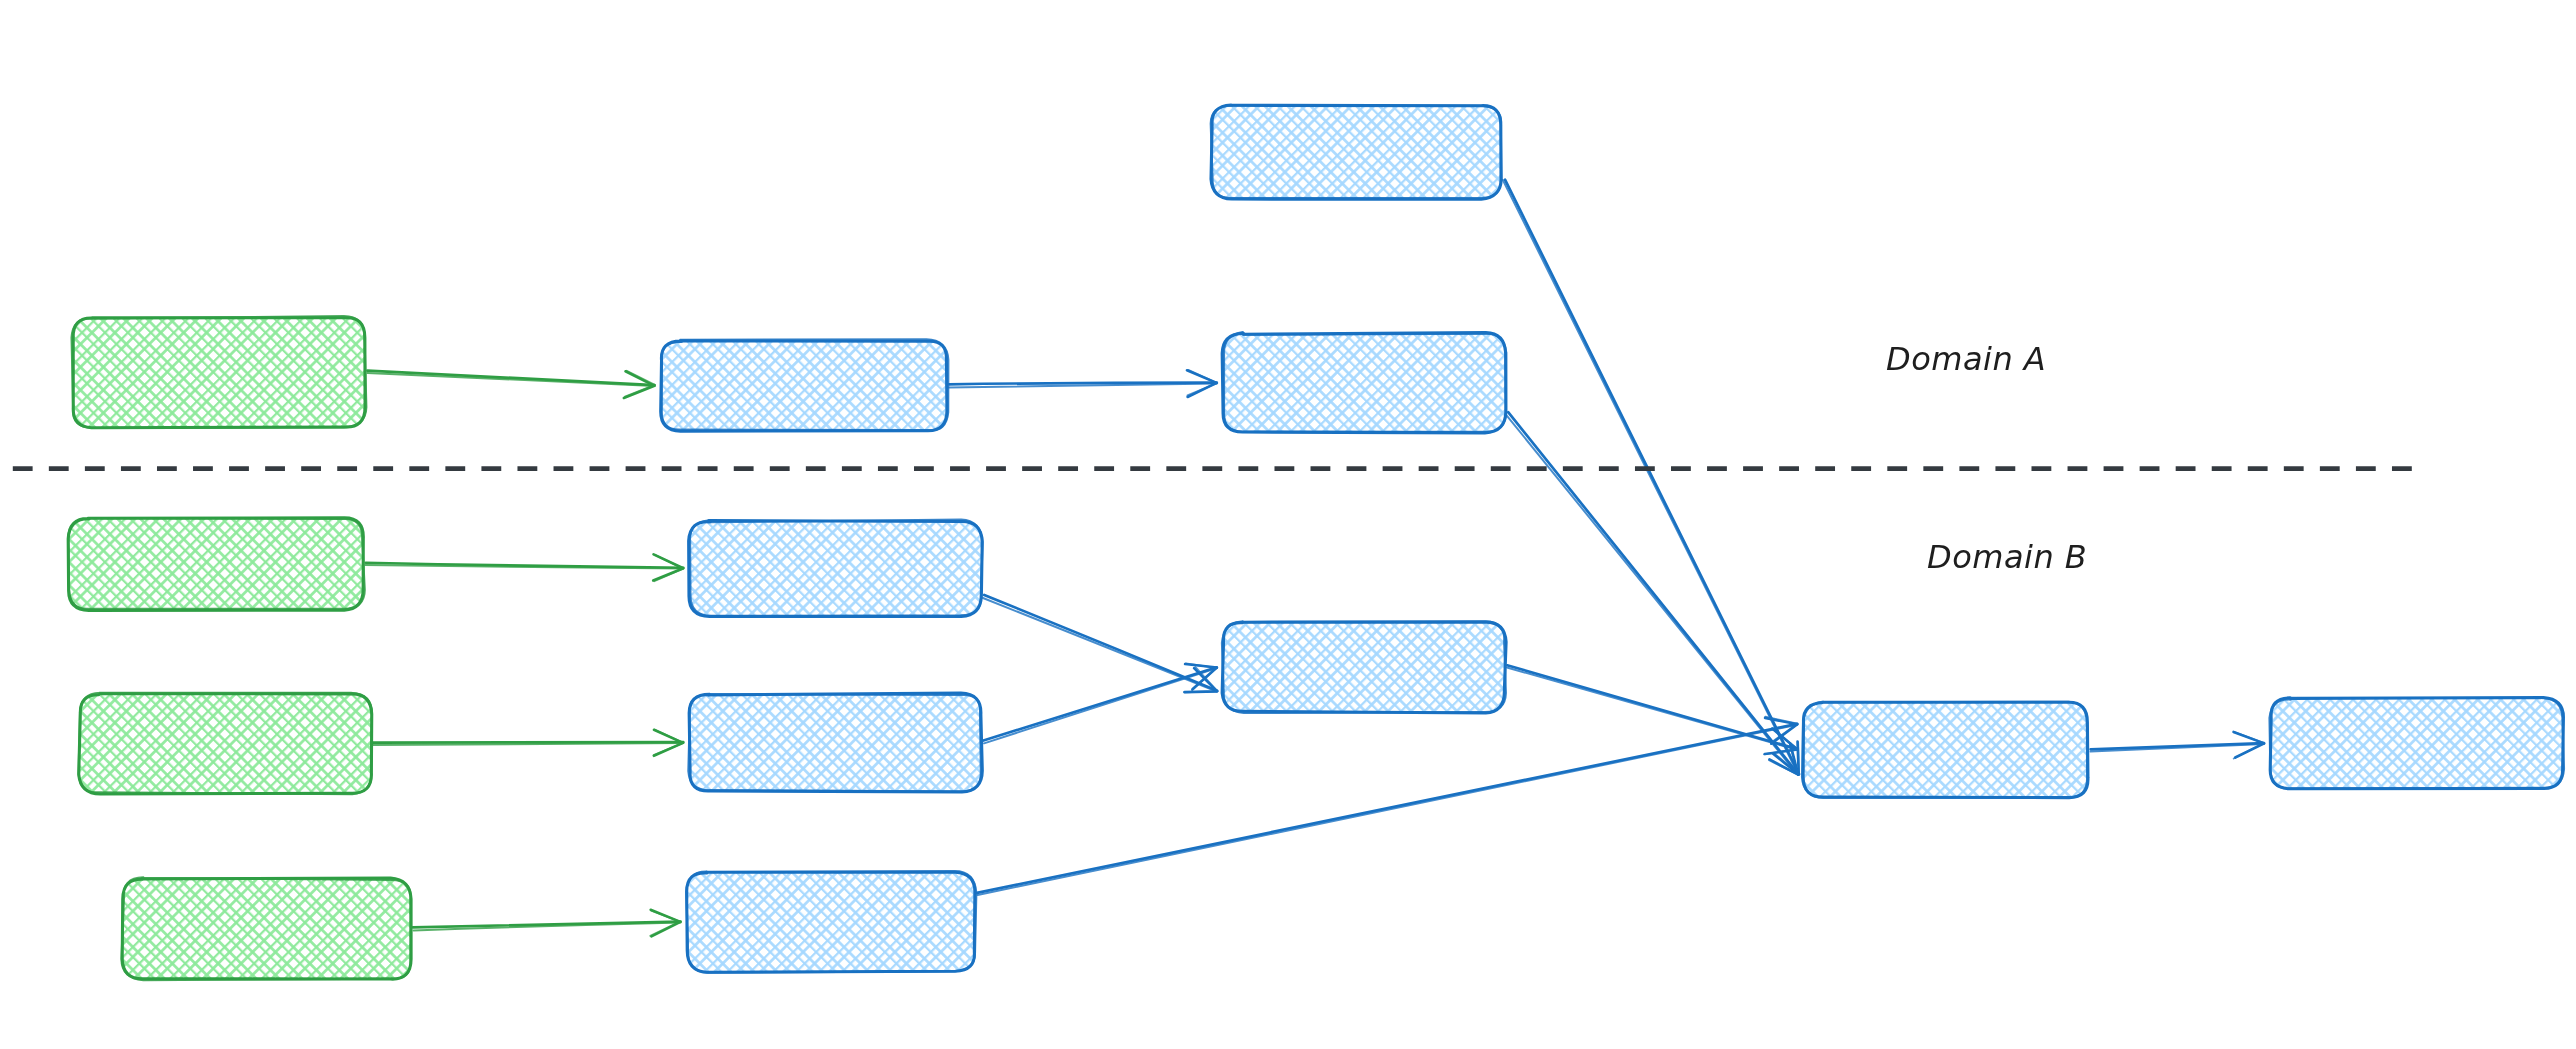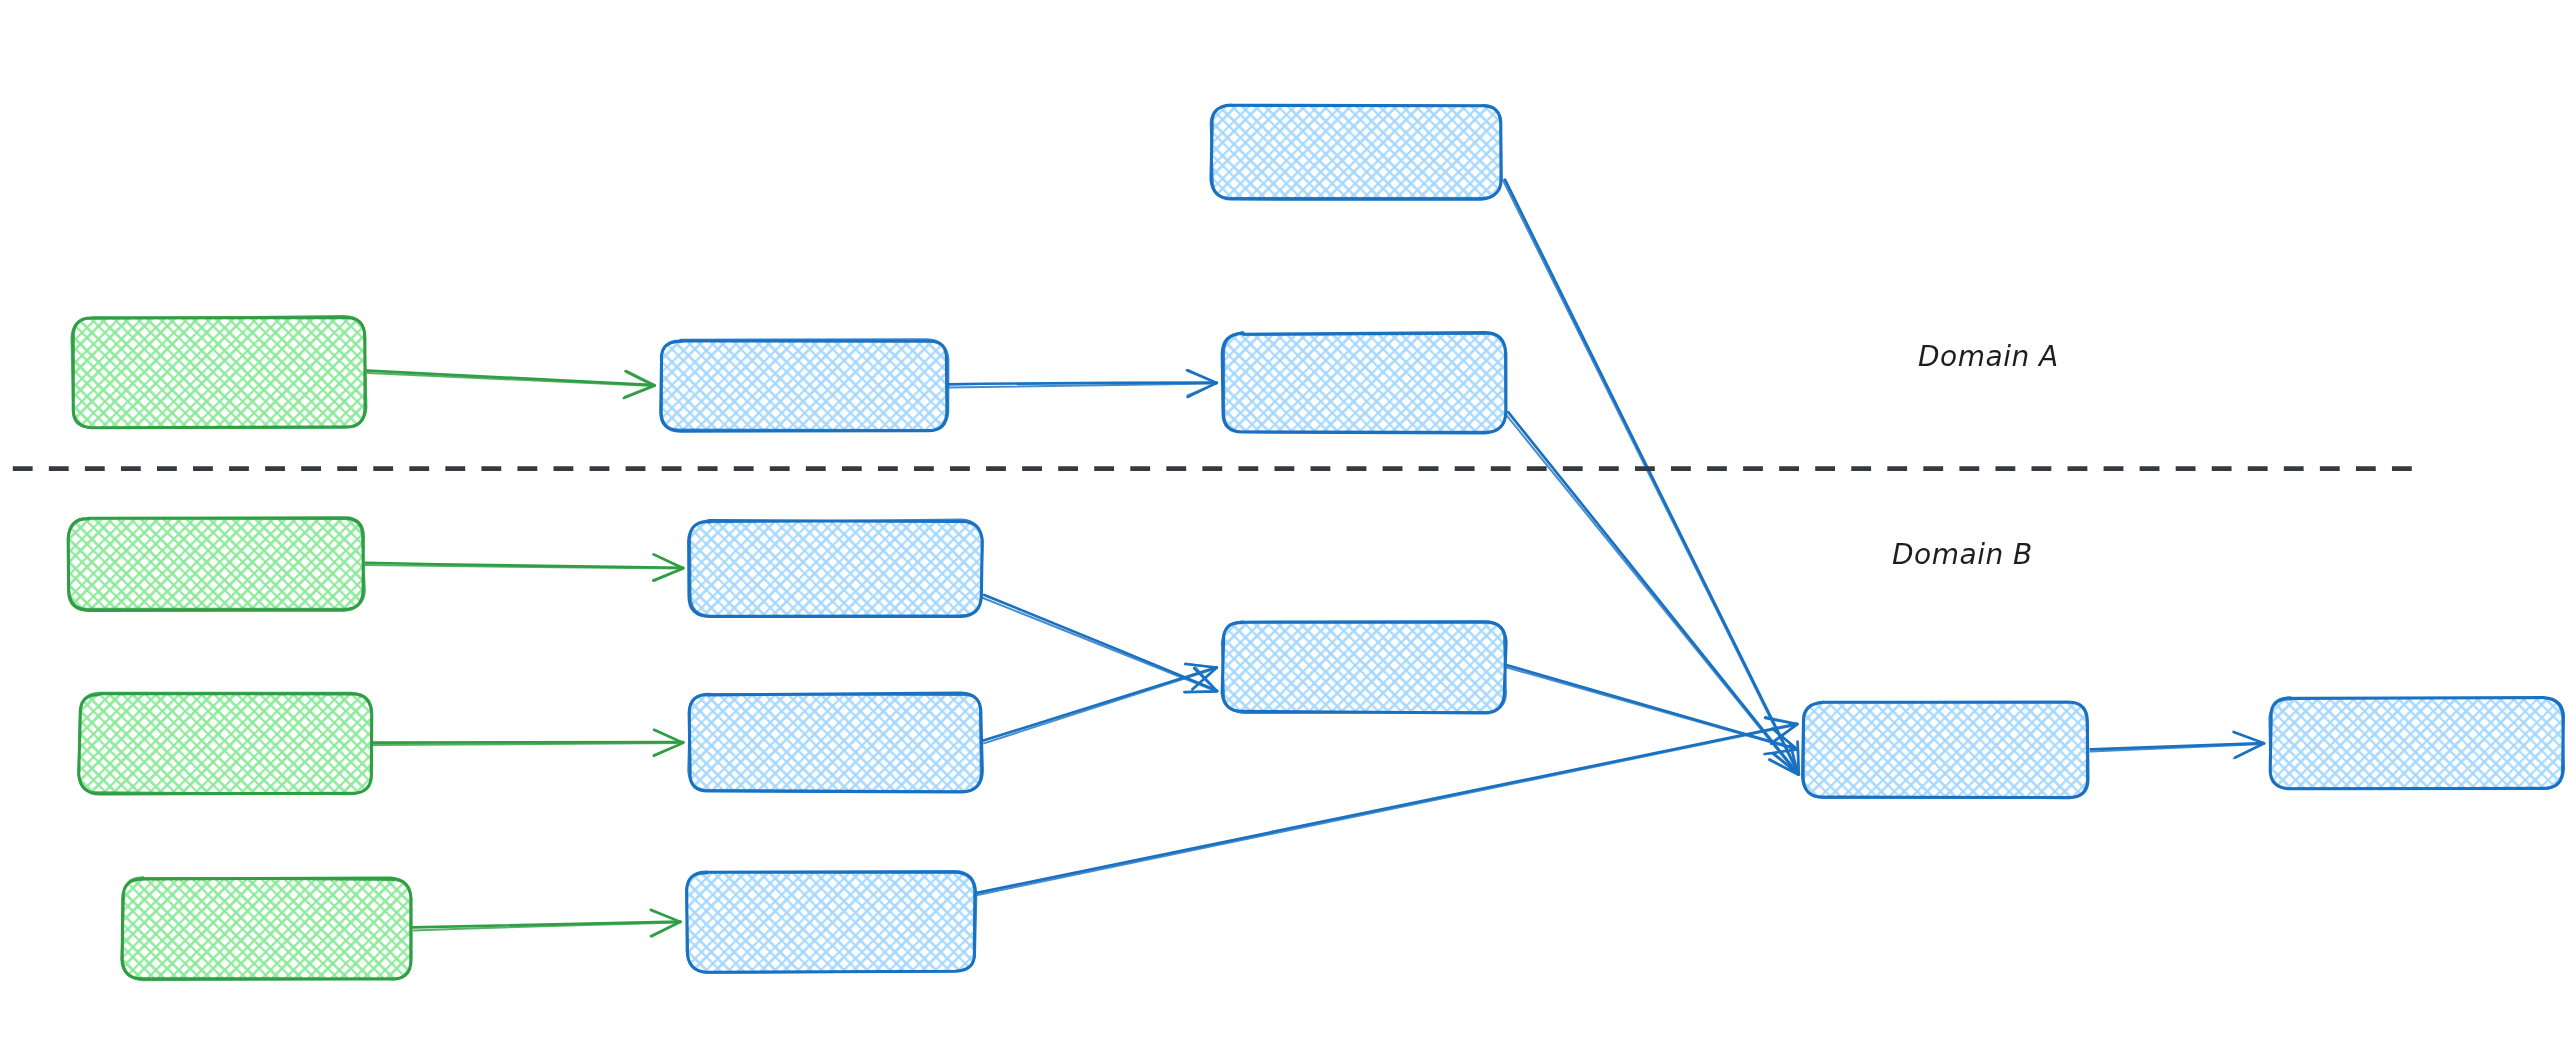--- a/index.html
+++ b/index.html
@@ -23,31 +23,30 @@
   #diagram-svg {
     position: absolute;
     top: 0;
     left: 0;
     width: 2576px;
     height: 1049px;
   }
   .domain-label {
     position: absolute;
     font-family: "DejaVu Sans", sans-serif;
-    font-size: 28px;
+    font-size: 32px;
     font-style: italic;
     font-weight: 400;
     color: #1e1e1e;
     letter-spacing: 0.5px;
     white-space: nowrap;
     user-select: none;
-    margin-left: 32px;
   }
   #domain-a-label { left: 1886px; top: 340px; }
-  #domain-b-label { left: 1860px; top: 538px; }
+  #domain-b-label { left: 1927px; top: 538px; }
 </style>
 </head>
 <body>
 
 <div id="canvas-root">
 
   <svg id="diagram-svg" viewBox="0 0 2858 1164" xmlns="http://www.w3.org/2000/svg">
     <defs>
       <pattern id="hatch-green" width="18" height="18" patternUnits="userSpaceOnUse" patternTransform="rotate(45)">
         <line x1="0" y1="0" x2="0" y2="18" stroke="#8ce99a" stroke-width="5"></line>

